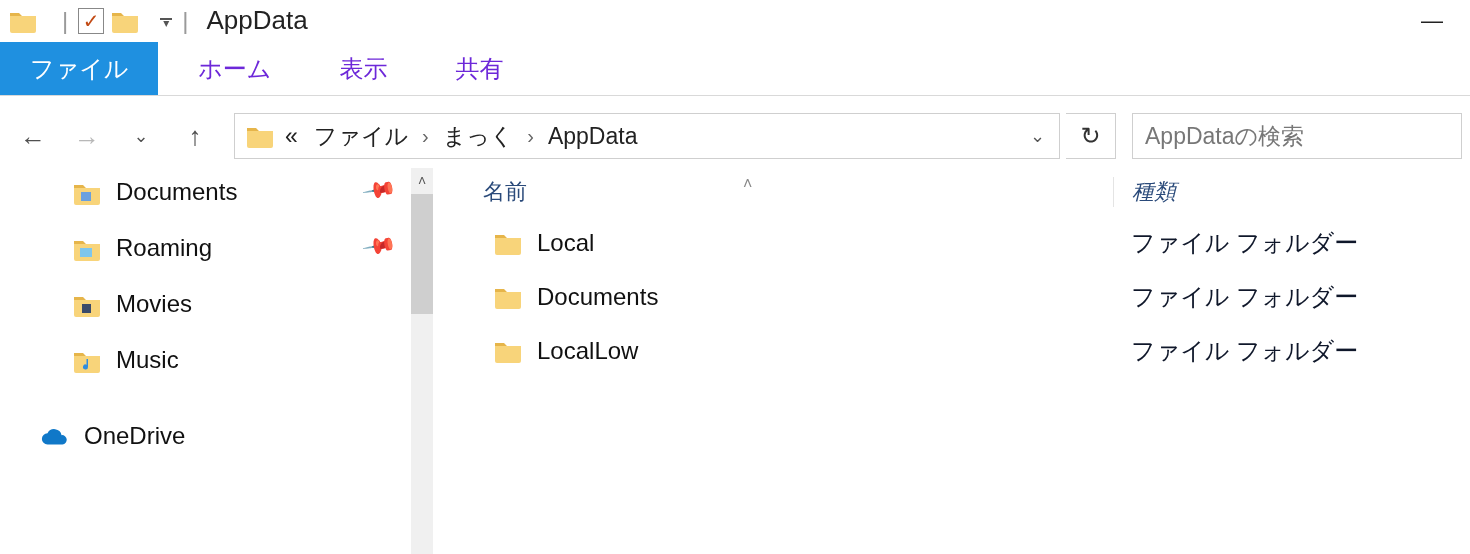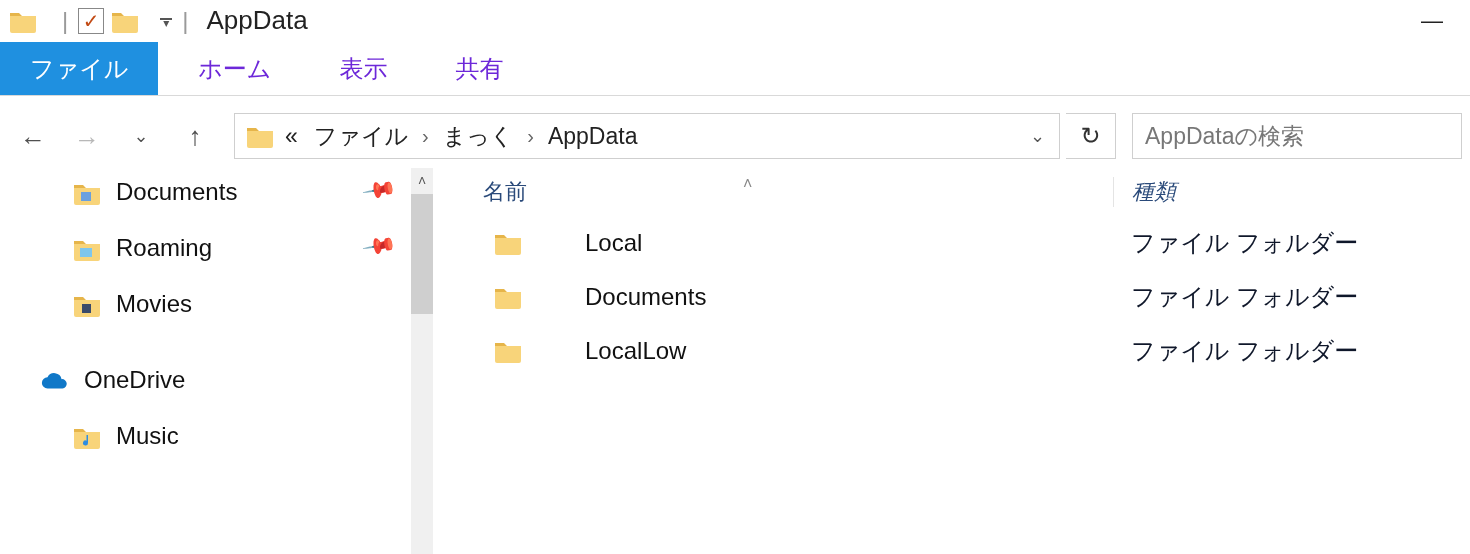--- a/index.html
+++ b/index.html
@@ -239,21 +239,20 @@
       height: 54px;
       align-items: center;
     }
     .row .cell-name {
       flex: 0 0 680px;
       display: flex;
       align-items: center;
       padding-left: 60px;
       font-size: 24px;
       color: #111;
-      gap: 48px;
     }
     .row .cell-type {
       flex: 1;
       padding-left: 18px;
       font-size: 24px;
       color: #0f172a;
     }
 
     
     .folder-svg { width: 28px; height: 24px; }
@@ -374,38 +373,38 @@
     <div class="navitem">
       <span class="ic">
         <svg class="folder-svg" viewBox="0 0 28 24">
             <path class="tab" d="M1 4h9l3 3h14v2H1z"></path>
             <path class="body" d="M1 7h26v15a2 2 0 0 1-2 2H3a2 2 0 0 1-2-2z"></path>
             <rect x="9" y="11" width="9" height="9" fill="#3a4a6a"></rect>
           </svg>
       </span>
       <span>Movies</span>
     </div>
-    <div class="navitem cloud">
-      <span class="ic">
-        <svg viewBox="0 0 32 20" width="32" height="20">
-            <path fill="#1078c8" d="M24 18H8a6 6 0 0 1 0-12 8 8 0 0 1 15 2 5 5 0 0 1 1 10z"></path>
-          </svg>
-      </span>
-      <span>OneDrive</span>
-    </div>
-
     <div class="navitem">
       <span class="ic">
         <svg class="folder-svg" viewBox="0 0 28 24">
             <path class="tab" d="M1 4h9l3 3h14v2H1z"></path>
             <path class="body" d="M1 7h26v15a2 2 0 0 1-2 2H3a2 2 0 0 1-2-2z"></path>
             <path d="M15 10v8a2.5 2.5 0 1 1-1.5-2.3V10z" fill="#2f8de0"></path>
           </svg>
       </span>
       <span>Music</span>
+    </div>
+
+    <div class="navitem cloud">
+      <span class="ic">
+        <svg viewBox="0 0 32 20" width="32" height="20">
+            <path fill="#1078c8" d="M24 18H8a6 6 0 0 1 0-12 8 8 0 0 1 15 2 5 5 0 0 1 1 10z"></path>
+          </svg>
+      </span>
+      <span>OneDrive</span>
     </div>
   </div>
 
   <div class="content">
     <div class="columns">
       <div class="col-name">
         <span>名前</span>
         <span class="sort">˄</span>
       </div>
       <div class="col-type">

